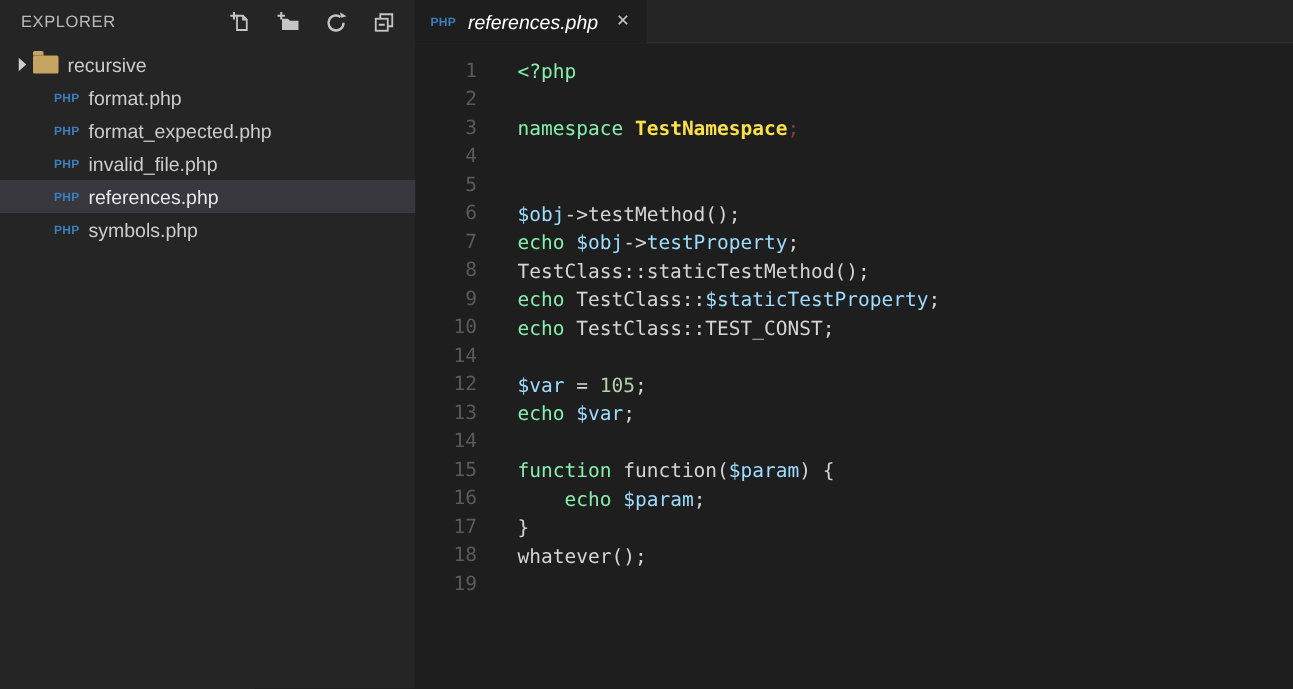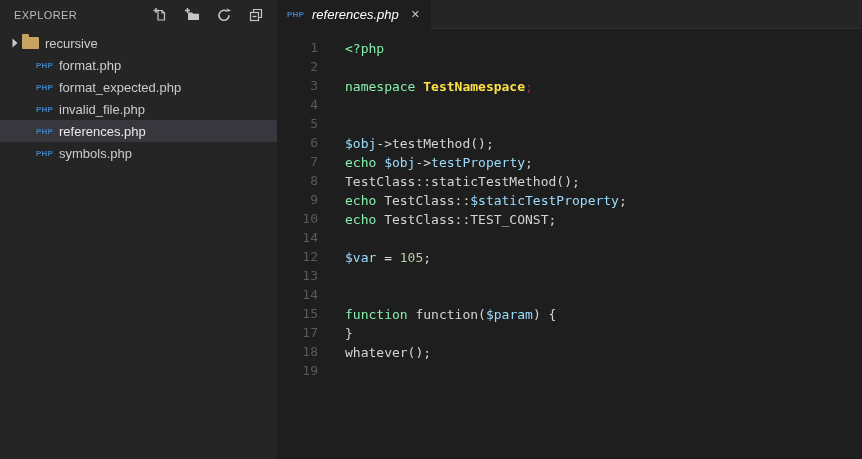--- a/index.html
+++ b/index.html
@@ -142,22 +142,23 @@
         <div class="code-line"><div class="gutter">3</div><div class="code-cell"><span class="tk-kw">namespace</span><span class="tk-fg"> </span><span class="tk-type">TestNamespace</span><span class="tk-err">;</span></div></div>
         <div class="code-line"><div class="gutter">4</div><div class="code-cell"></div></div>
         <div class="code-line current"><div class="gutter">5</div></div>
         <div class="code-line"><div class="gutter">6</div><div class="code-cell"><span class="tk-var">$obj</span><span class="tk-fg">-&gt;testMethod();</span></div></div>
         <div class="code-line"><div class="gutter">7</div><div class="code-cell"><span class="tk-kw">echo</span><span class="tk-fg"> </span><span class="tk-var">$obj</span><span class="tk-fg">-&gt;</span><span class="tk-var">testProperty</span><span class="tk-fg">;</span></div></div>
         <div class="code-line"><div class="gutter">8</div><div class="code-cell"><span class="tk-fg">TestClass::staticTestMethod();</span></div></div>
         <div class="code-line"><div class="gutter">9</div><div class="code-cell"><span class="tk-kw">echo</span><span class="tk-fg"> TestClass::</span><span class="tk-var">$staticTestProperty</span><span class="tk-fg">;</span></div></div>
         <div class="code-line"><div class="gutter">10</div><div class="code-cell"><span class="tk-kw">echo</span><span class="tk-fg"> TestClass::TEST_CONST;</span></div></div>
         <div class="code-line"><div class="gutter">14</div><div class="code-cell"></div></div>
         <div class="code-line"><div class="gutter">12</div><div class="code-cell"><span class="tk-var">$var</span><span class="tk-fg"> = </span><span class="tk-num">105</span><span class="tk-fg">;</span></div></div>
-        <div class="code-line"><div class="gutter">13</div></div>
+        <div class="code-line"><div class="gutter">13</div><div class="code-cell"><span class="tk-kw">echo</span><span class="tk-fg"> </span><span class="tk-var">$var</span><span class="tk-fg">;</span></div></div>
         <div class="code-line"><div class="gutter">14</div><div class="code-cell"></div></div>
         <div class="code-line"><div class="gutter">15</div><div class="code-cell"><span class="tk-kw">function</span><span class="tk-fg"> function(</span><span class="tk-var">$param</span><span class="tk-fg">) {</span></div></div>
+        <div class="code-line"><div class="gutter">16</div><div class="code-cell"><span class="tk-fg">    </span><span class="tk-kw">echo</span><span class="tk-fg"> </span><span class="tk-var">$param</span><span class="tk-fg">;</span></div></div>
         <div class="code-line"><div class="gutter">17</div><div class="code-cell"><span class="tk-fg">}</span></div></div>
         <div class="code-line"><div class="gutter">18</div><div class="code-cell"><span class="tk-fg">whatever();</span></div></div>
         <div class="code-line"><div class="gutter">19</div><div class="code-cell"></div></div>
       </div>
   </div>
 
 </div>
 
 </body></html>

